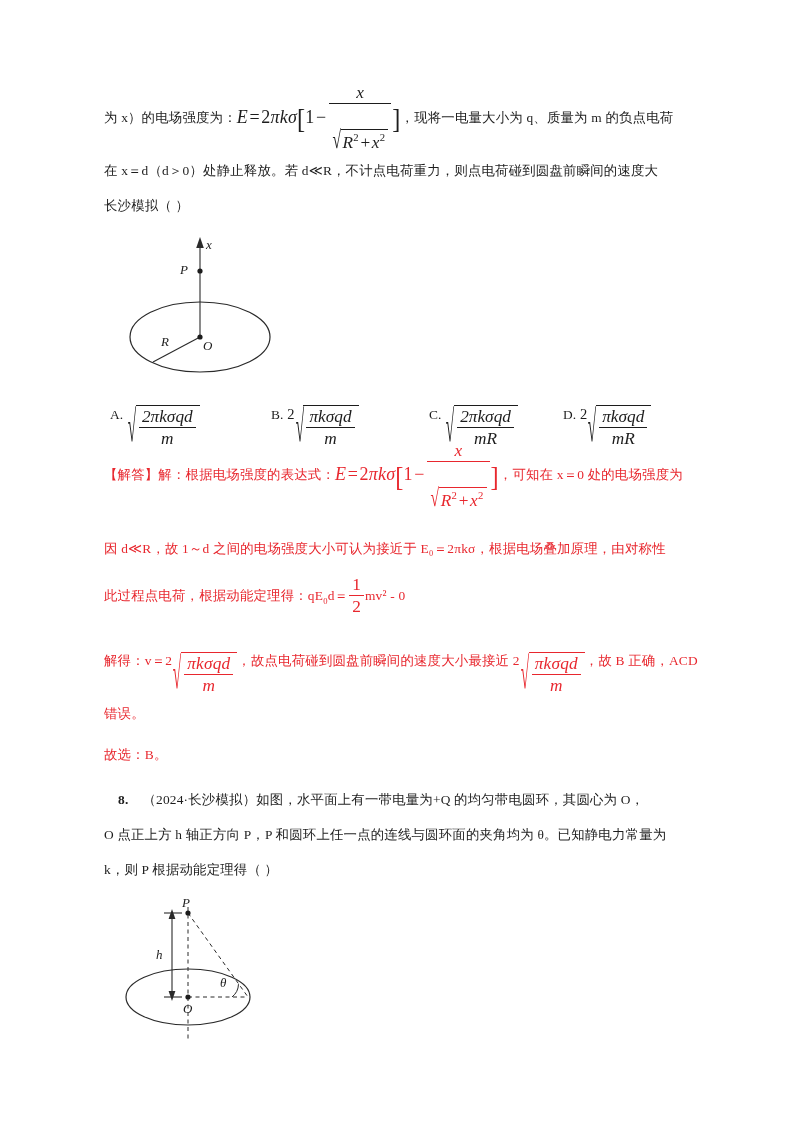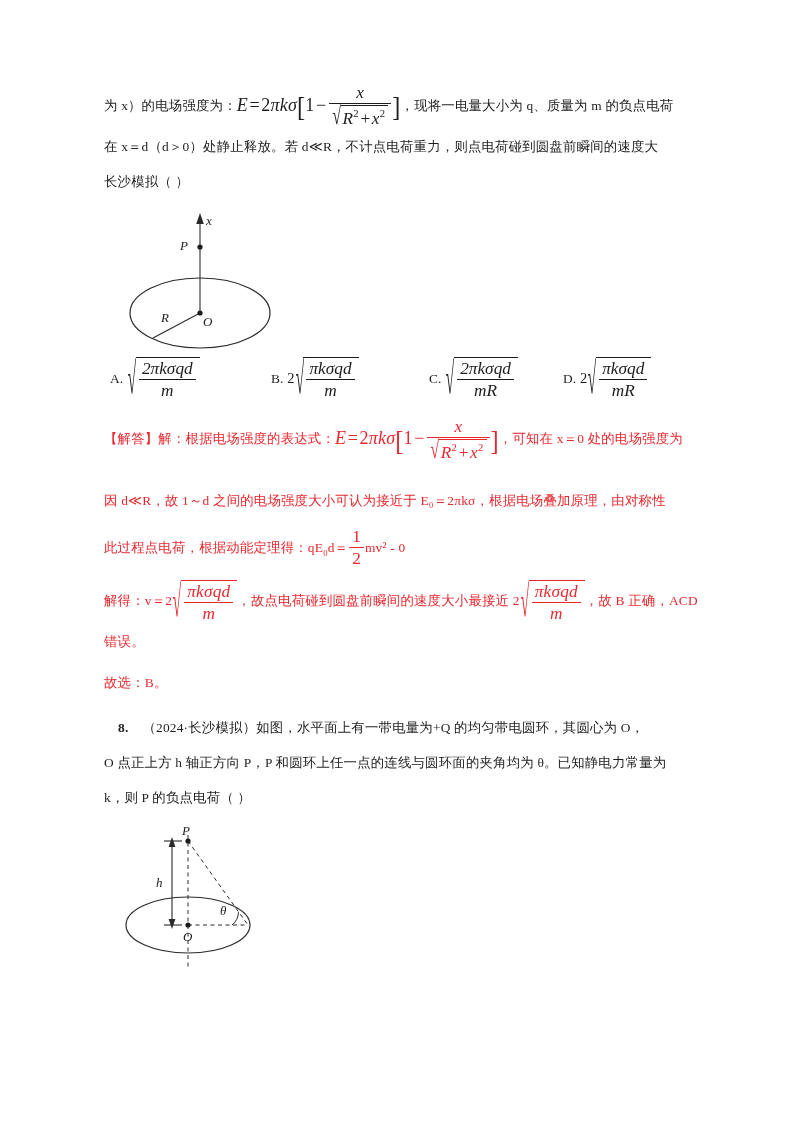--- a/index.html
+++ b/index.html
@@ -80,20 +80,21 @@
     display: block;
     padding: 1px 3px 0 3px;
   }
 
   
   .sqrt {
     display: inline-block;
     vertical-align: middle;
     white-space: nowrap;
     position: relative;
+    margin-top: 24px;
   }
   .sqrt > .rad {
     display: inline-block;
     vertical-align: middle;
     font-size: 1.0em;
     transform: scaleY(1.45) scaleX(0.9);
     transform-origin: center;
     margin-right: -1px;
     font-style: normal;
   }
@@ -248,21 +249,21 @@
       <div class="line">故选：B。</div>
     </div>
 
     <div class="sp10"></div>
 
     <div class="para">
       <div class="line">
         <span style="font-weight:bold; margin-left:14px; margin-right:14px;">8.</span><span>（2024·长沙模拟）如图，水平面上有一带电量为+Q 的均匀带电圆环，其圆心为 O，</span>
       </div>
       <div class="line">O 点正上方 h 轴正方向 P，P 和圆环上任一点的连线与圆环面的夹角均为 θ。已知静电力常量为</div>
-      <div class="line">k，则 P 的负点电荷（      ）</div>
+      <div class="line">k，则 P 根据动能定理得（      ）</div>
     </div>
 
     <div class="fig2">
       <svg width="230" height="150" viewBox="0 0 230 150">
 
         <ellipse cx="68" cy="106" rx="62" ry="28" fill="none" stroke="#2a2a2a" stroke-width="1.2"></ellipse>
 
         <line x1="68" y1="16" x2="68" y2="148" stroke="#2a2a2a" stroke-width="1" stroke-dasharray="4,3.5"></line>
 
         <line x1="68" y1="106" x2="128" y2="106" stroke="#2a2a2a" stroke-width="1" stroke-dasharray="4,3.5"></line>

